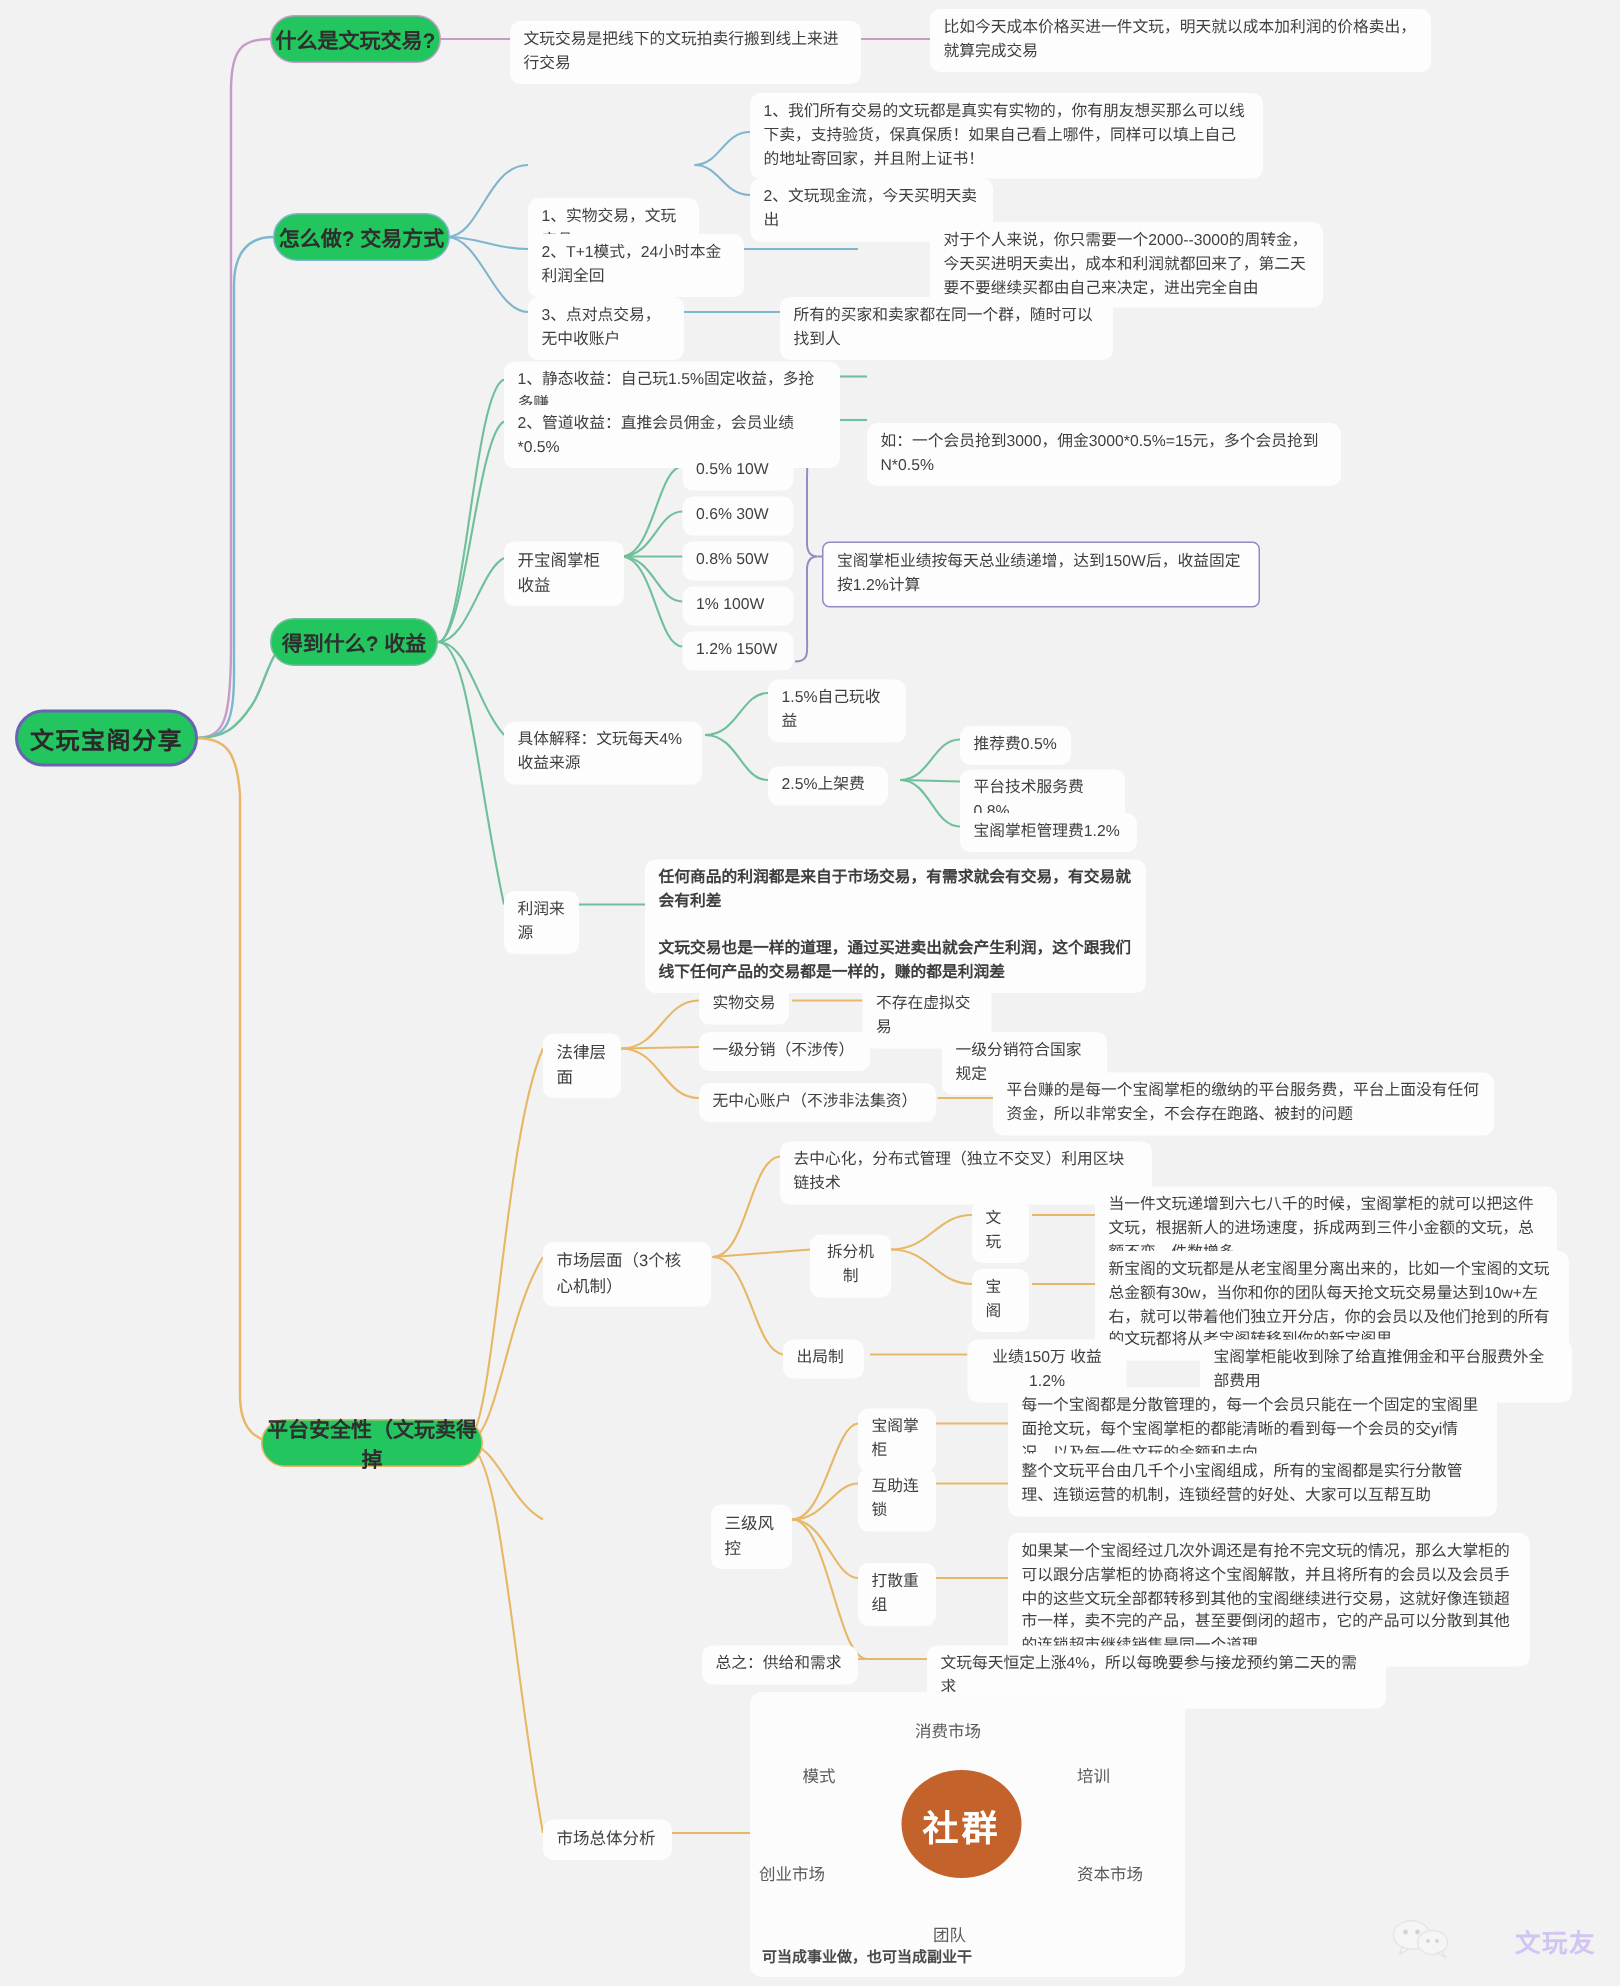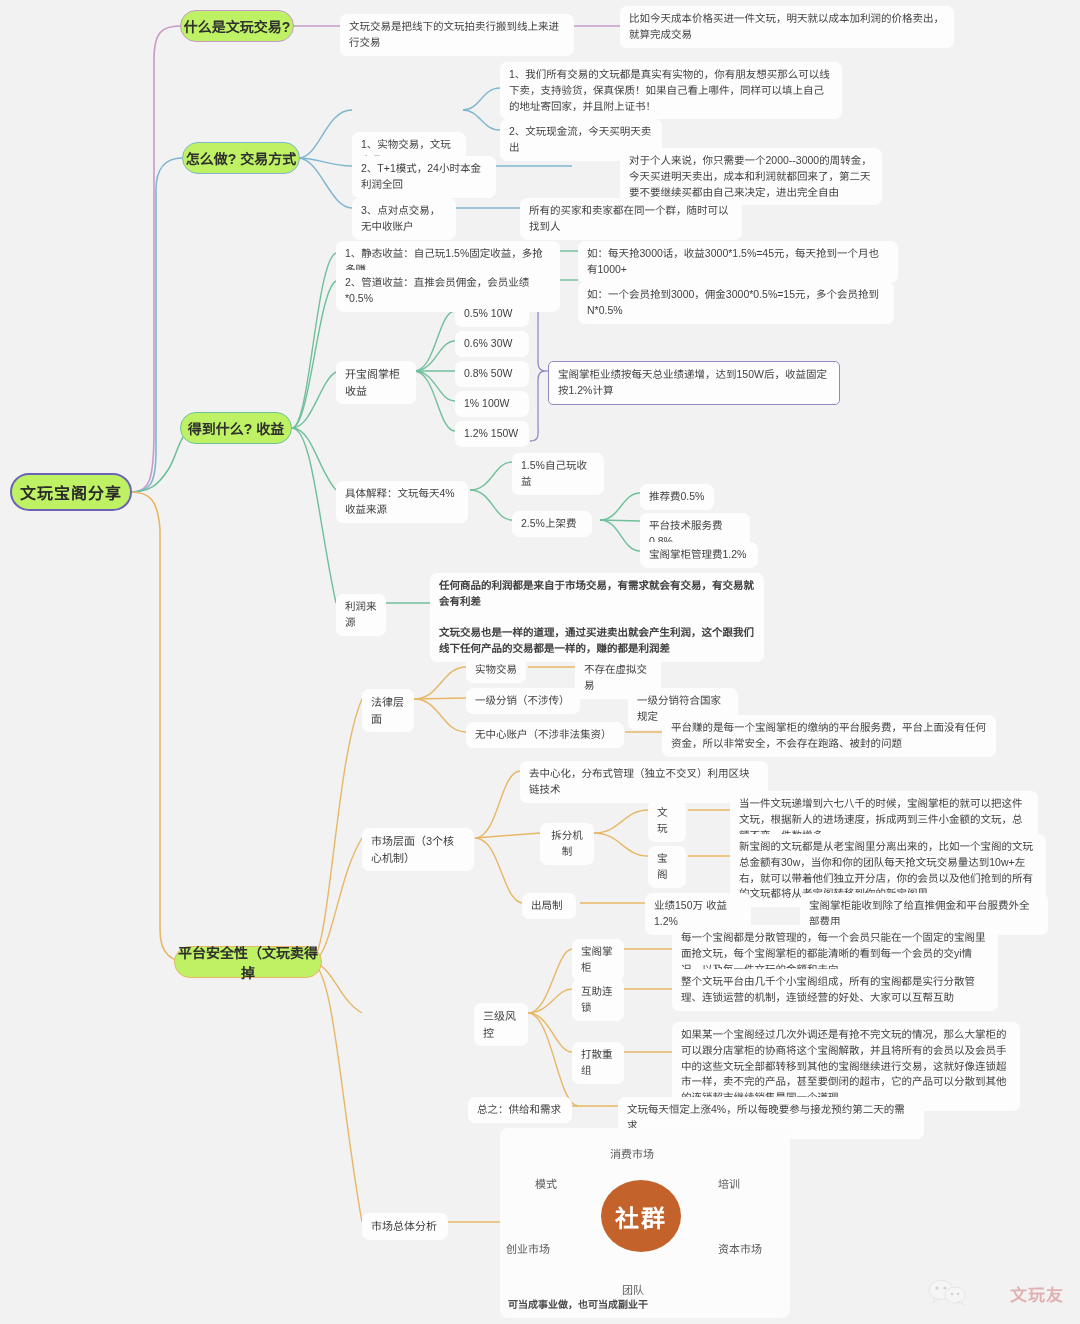--- a/index.html
+++ b/index.html
@@ -24,21 +24,21 @@
     color:#3f3f3f;
     box-shadow:0 0 0 0 rgba(0,0,0,0);
     white-space:normal;
   }
   .leaf { font-size:10.5px; }
   .mid { font-size:11px; }
 
   
   .pill {
     position:absolute;
-    background:#bef264;
+    background:#22c55e;
     border-radius:40px;
     display:flex; align-items:center; justify-content:center;
     font-weight:bold;
     text-align:center;
   }
   .root {
     border:2px solid #6b63b5;
     font-size:16px;
     color:#2a2a2a;
     letter-spacing:1px;
@@ -81,21 +81,21 @@
   }
 
   
   .watermark {
     position:absolute;
     right:16px; bottom:18px;
     display:flex; align-items:center; gap:6px;
     opacity:.30;
   }
   .watermark .wm-text {
-    font-size:17px; font-weight:bold; color:#b91c1c; letter-spacing:1px;margin-left:36px;
+    font-size:17px; font-weight:bold; color:#8b5cf6; letter-spacing:1px;margin-left:36px;
   }
 </style>
 </head>
 <body>
 
 <div id="canvas">
 
   <svg id="links" viewBox="0 0 1080 1324">
 
     <path d="M130 492 C 150 492, 154 480, 154 430 L154 60 C154 32, 162 26, 180 26" fill="none" stroke="#c79ac8" stroke-width="1.6"></path>
@@ -238,21 +238,20 @@
   <div class="node leaf" style="left:620px; top:148px; width:262px;">对于个人来说，你只需要一个2000--3000的周转金，今天买进明天卖出，成本和利润就都回来了，第二天要不要继续买都由自己来决定，进出完全自由</div>
 
   <div class="node leaf" style="left:352px; top:198px; width:104px;">3、点对点交易，无中收账户</div>
   <div class="node leaf" style="left:520px; top:198px; width:222px;">所有的买家和卖家都在同一个群，随时可以找到人</div>
 
   <div class="pill b-green" style="left:180px; top:412px; width:112px; height:32px;">
     <span>得到什么? 收益</span>
   </div>
 
   <div class="node leaf" style="left:336px; top:241px; width:224px;">1、静态收益：自己玩1.5%固定收益，多抢多赚</div>
-  <div class="node leaf" style="left:578px; top:241px; width:320px;">如：每天抢3000话，收益3000*1.5%=45元，每天抢到一个月也有1000+</div>
 
   <div class="node leaf" style="left:336px; top:270px; width:224px;">2、管道收益：直推会员佣金，会员业绩*0.5%</div>
   <div class="node leaf" style="left:578px; top:270px; width:316px;margin-top:12px;">如：一个会员抢到3000，佣金3000*0.5%=15元，多个会员抢到 N*0.5%</div>
 
   <div class="node mid" style="left:336px; top:361px; width:80px;">开宝阁掌柜收益</div>
 
   <div class="node leaf" style="left:455px; top:301px; width:74px;">0.5%  10W</div>
   <div class="node leaf" style="left:455px; top:331px; width:74px;">0.6%  30W</div>
   <div class="node leaf" style="left:455px; top:361px; width:74px;">0.8%  50W</div>
   <div class="node leaf" style="left:455px; top:391px; width:74px;">1%  100W</div>
@@ -285,21 +284,21 @@
   <div class="node leaf" style="left:662px; top:715px; width:334px;">平台赚的是每一个宝阁掌柜的缴纳的平台服务费，平台上面没有任何资金，所以非常安全，不会存在跑路、被封的问题</div>
 
   <div class="node mid" style="left:362px; top:828px; width:112px;">市场层面（3个核心机制）</div>
   <div class="node leaf" style="left:520px; top:761px; width:248px;">去中心化，分布式管理（独立不交叉）利用区块链技术</div>
   <div class="node leaf" style="left:540px; top:823px; width:54px;text-align:center;">拆分机制</div>
   <div class="node leaf" style="left:648px; top:800px; width:38px;">文玩</div>
   <div class="node leaf" style="left:730px; top:791px; width:308px;">当一件文玩递增到六七八千的时候，宝阁掌柜的就可以把这件文玩，根据新人的进场速度，拆成两到三件小金额的文玩，总额不变，件数增多</div>
   <div class="node leaf" style="left:648px; top:846px; width:38px;">宝阁</div>
   <div class="node leaf" style="left:730px; top:834px; width:316px;">新宝阁的文玩都是从老宝阁里分离出来的，比如一个宝阁的文玩总金额有30w，当你和你的团队每天抢文玩交易量达到10w+左右，就可以带着他们独立开分店，你的会员以及他们抢到的所有的文玩都将从老宝阁转移到你的新宝阁里</div>
   <div class="node leaf" style="left:522px; top:893px; width:54px;">出局制</div>
-  <div class="node leaf" style="left:645px; top:893px; width:106px;">业绩150万  收益1.2%</div>
+  <div class="node leaf" style="left:645px; top:893px; width:106px;text-align:center;">业绩150万  收益1.2%</div>
   <div class="node leaf" style="left:800px; top:893px; width:248px;">宝阁掌柜能收到除了给直推佣金和平台服费外全部费用</div>
 
   <div class="node mid" style="left:474px; top:1003px; width:54px;">三级风控</div>
   <div class="node leaf" style="left:572px; top:939px; width:52px;">宝阁掌柜</div>
   <div class="node leaf" style="left:672px; top:925px; width:326px;">每一个宝阁都是分散管理的，每一个会员只能在一个固定的宝阁里面抢文玩，每个宝阁掌柜的都能清晰的看到每一个会员的交yi情况，以及每一件文玩的金额和去向</div>
   <div class="node leaf" style="left:572px; top:979px; width:52px;">互助连锁</div>
   <div class="node leaf" style="left:672px; top:969px; width:326px;">整个文玩平台由几千个小宝阁组成，所有的宝阁都是实行分散管理、连锁运营的机制，连锁经营的好处、大家可以互帮互助</div>
   <div class="node leaf" style="left:572px; top:1042px; width:52px;">打散重组</div>
   <div class="node leaf" style="left:672px; top:1022px; width:348px;">如果某一个宝阁经过几次外调还是有抢不完文玩的情况，那么大掌柜的可以跟分店掌柜的协商将这个宝阁解散，并且将所有的会员以及会员手中的这些文玩全部都转移到其他的宝阁继续进行交易，这就好像连锁超市一样，卖不完的产品，甚至要倒闭的超市，它的产品可以分散到其他的连锁超市继续销售是同一个道理</div>
   <div class="node leaf" style="left:468px; top:1097px; width:104px;">总之：供给和需求</div>

